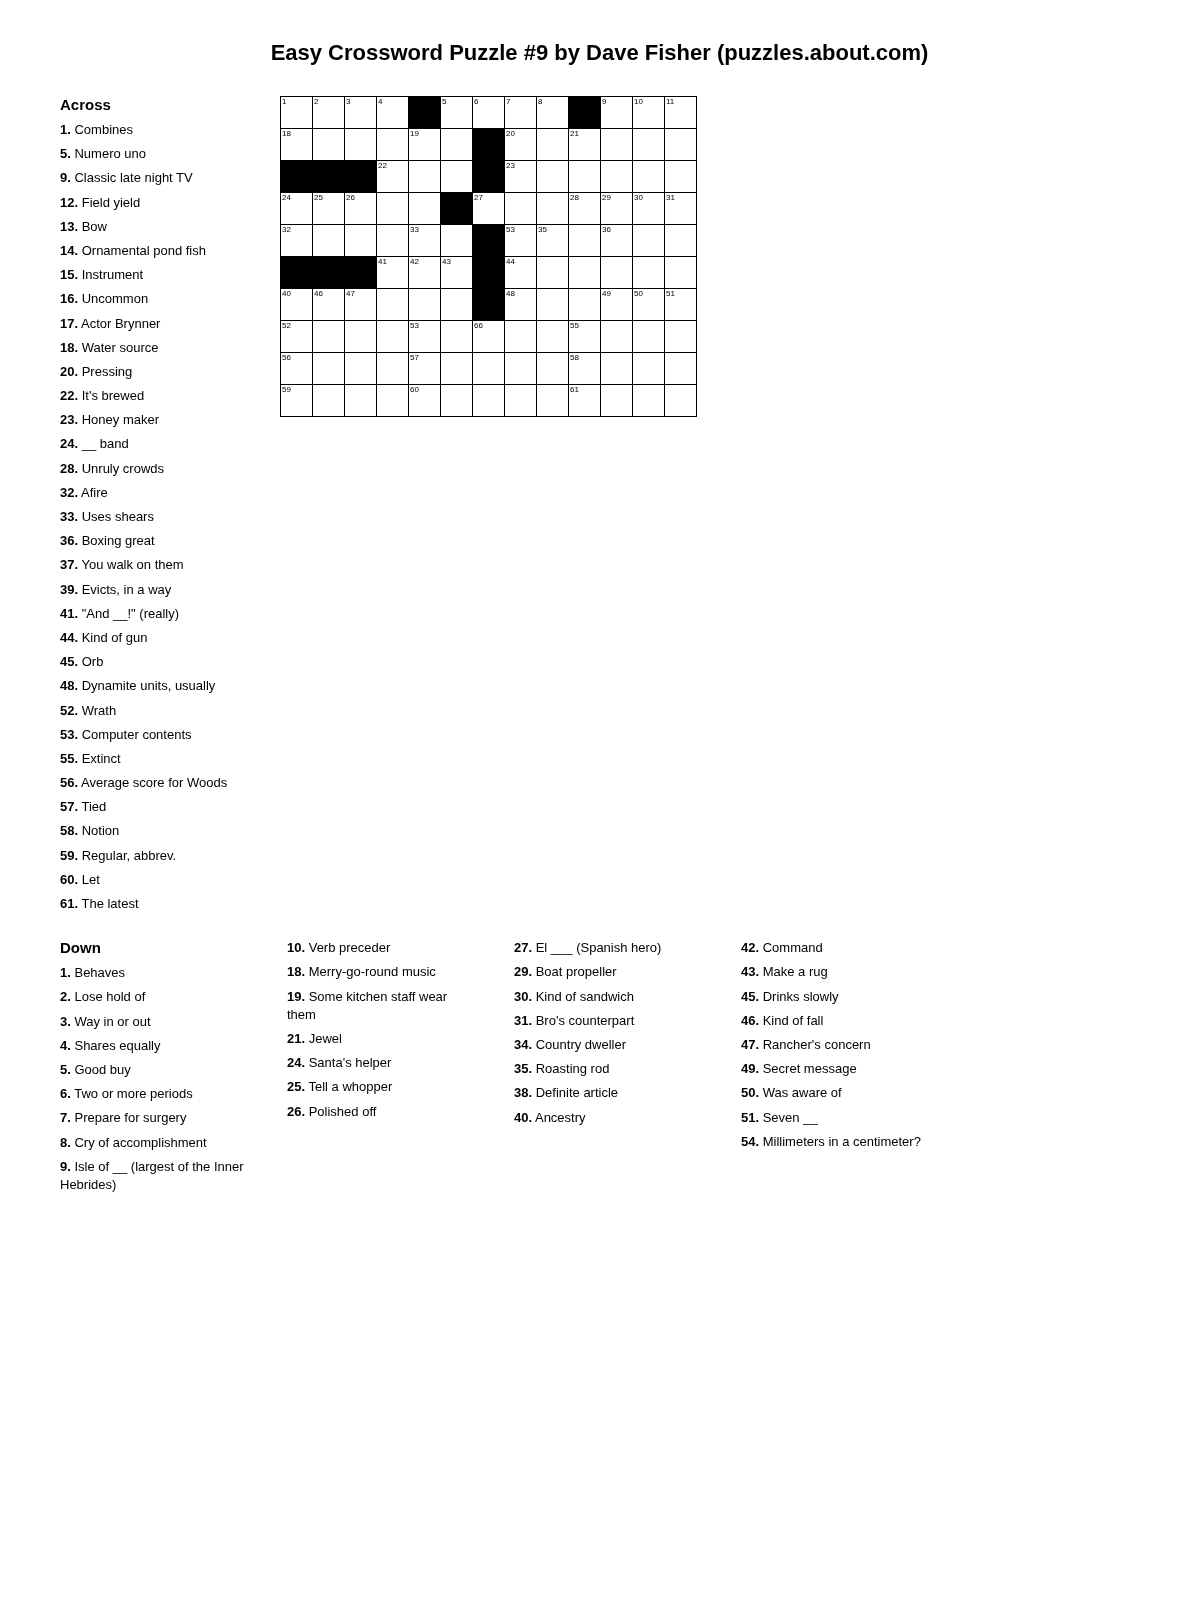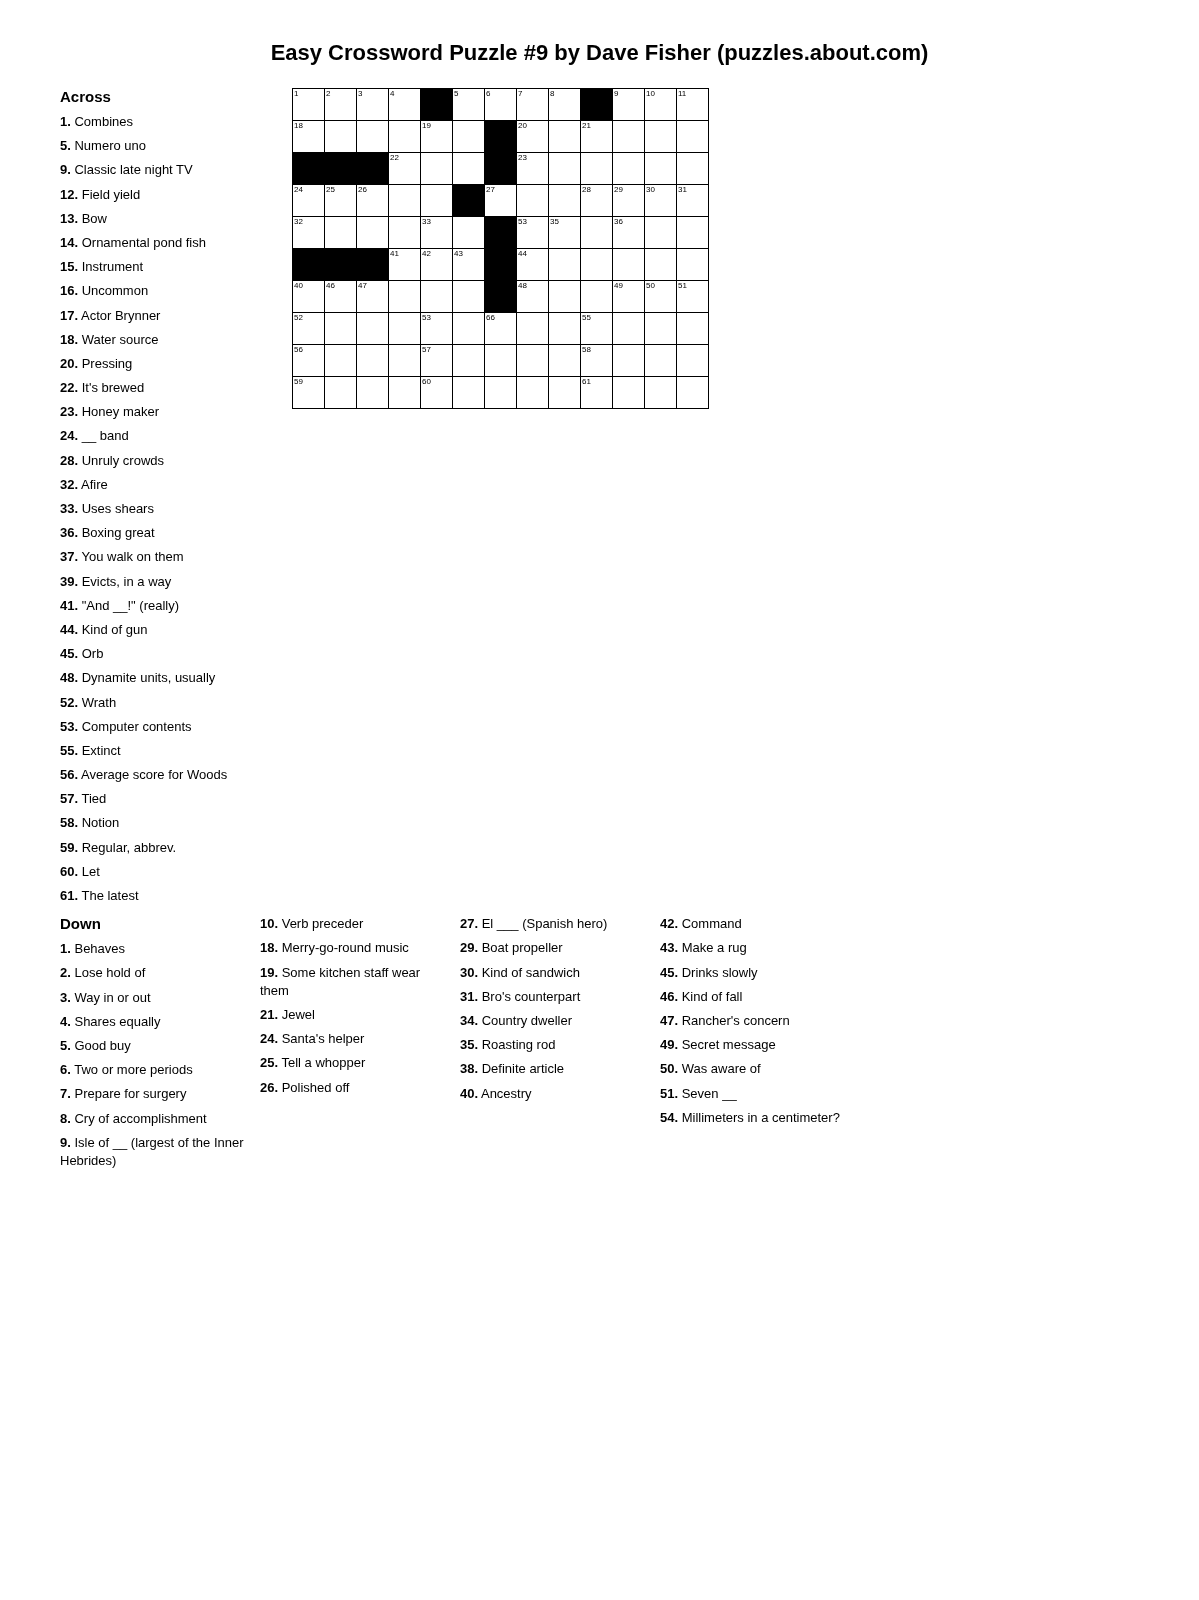--- a/index.html
+++ b/index.html
@@ -8,25 +8,25 @@
       background: #fff;
       color: #000;
       width: 1199px;
       min-height: 1600px;
       padding: 40px 60px;
     }
     h1 {
       text-align: center;
       font-size: 22px;
       font-weight: bold;
-      margin-bottom: 22px;
+      margin-bottom: 30px;
     }
     .content-area {
       display: flex;
-      gap: 32px;
+      gap: 20px;
     }
     .clues-left {
       width: 200px;
       flex-shrink: 0;
     }
     .clues-left h2 {
       font-size: 15px;
       font-weight: bold;
       margin-bottom: 8px;
     }
@@ -72,22 +72,22 @@
       font-size: 15px;
       font-weight: bold;
       margin-bottom: 8px;
     }
     .clues-col .clue-item {
       margin-bottom: 6px;
       line-height: 1.4;
     }
     .main-bottom {
       display: flex;
-      gap: 0;
-      margin-top: 4px;
+      gap: 27px;
+      margin-top: 20px;
     }
   </style>
 </head>
 <body>
 
 <h1>Easy Crossword Puzzle #9 by Dave Fisher (puzzles.about.com)</h1>
 
 <div class="content-area">
   <div class="clues-left">
     <h2>Across</h2>

